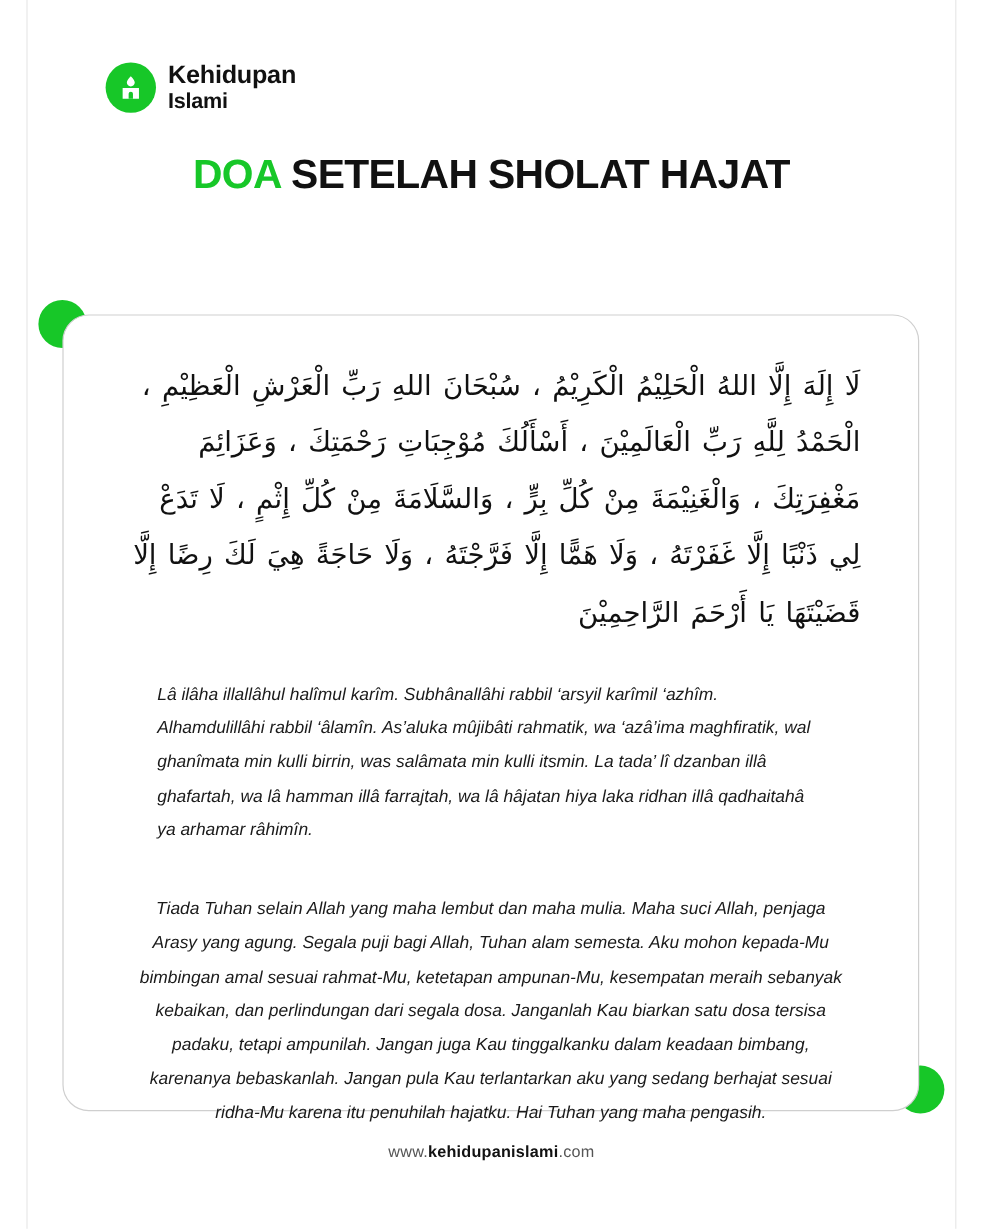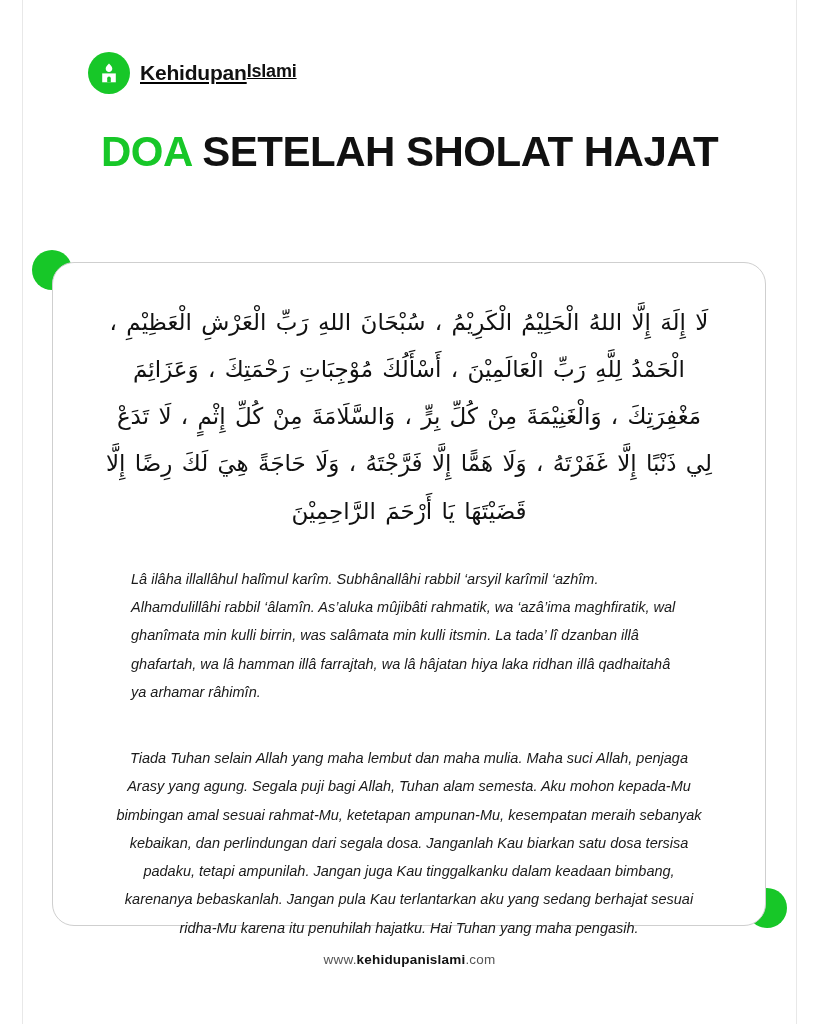--- a/index.html
+++ b/index.html
@@ -46,22 +46,22 @@
     height: 42px;
     border-radius: 50%;
     background: #17c728;
     display: flex;
     align-items: center;
     justify-content: center;
   }
   .brand-mark svg { display: block; }
   .brand-text {
     display: flex;
+    flex-direction: column;
     line-height: 1.08;
-    text-decoration: underline;
   }
   .brand-line1 {
     font-size: 21px;
     font-weight: bold;
     color: #111111;
     letter-spacing: -0.2px;
   }
   .brand-line2 {
     font-size: 18px;
     font-weight: bold;
@@ -71,21 +71,21 @@
 
   
   .title-wrap {
     position: absolute;
     left: 0;
     top: 125px;
     width: 819px;
     text-align: center;
   }
   .title {
-    font-size: 42px;
+    font-size: 34px;
     font-weight: bold;
     letter-spacing: -0.5px;
     color: #111111;
     line-height: 1.28;
     margin: 0;
   }
   .title .accent { color: #17c728; }
 
   
   .dot {
@@ -107,21 +107,20 @@
     border-radius: 22px;
     background: #ffffff;
     box-sizing: border-box;
   }
   .card-inner {
     padding: 28px 42px 20px 42px;
   }
 
   .arabic {
     direction: rtl;
-    text-align: center;
     font-family: "DejaVu Sans", sans-serif;
     font-size: 23px;
     line-height: 2.05;
     color: #111111;
     margin: 8px 6px 0 6px;
     word-spacing: 2px;
   }
 
   .translit {
     margin: 30px 36px 0 36px;

